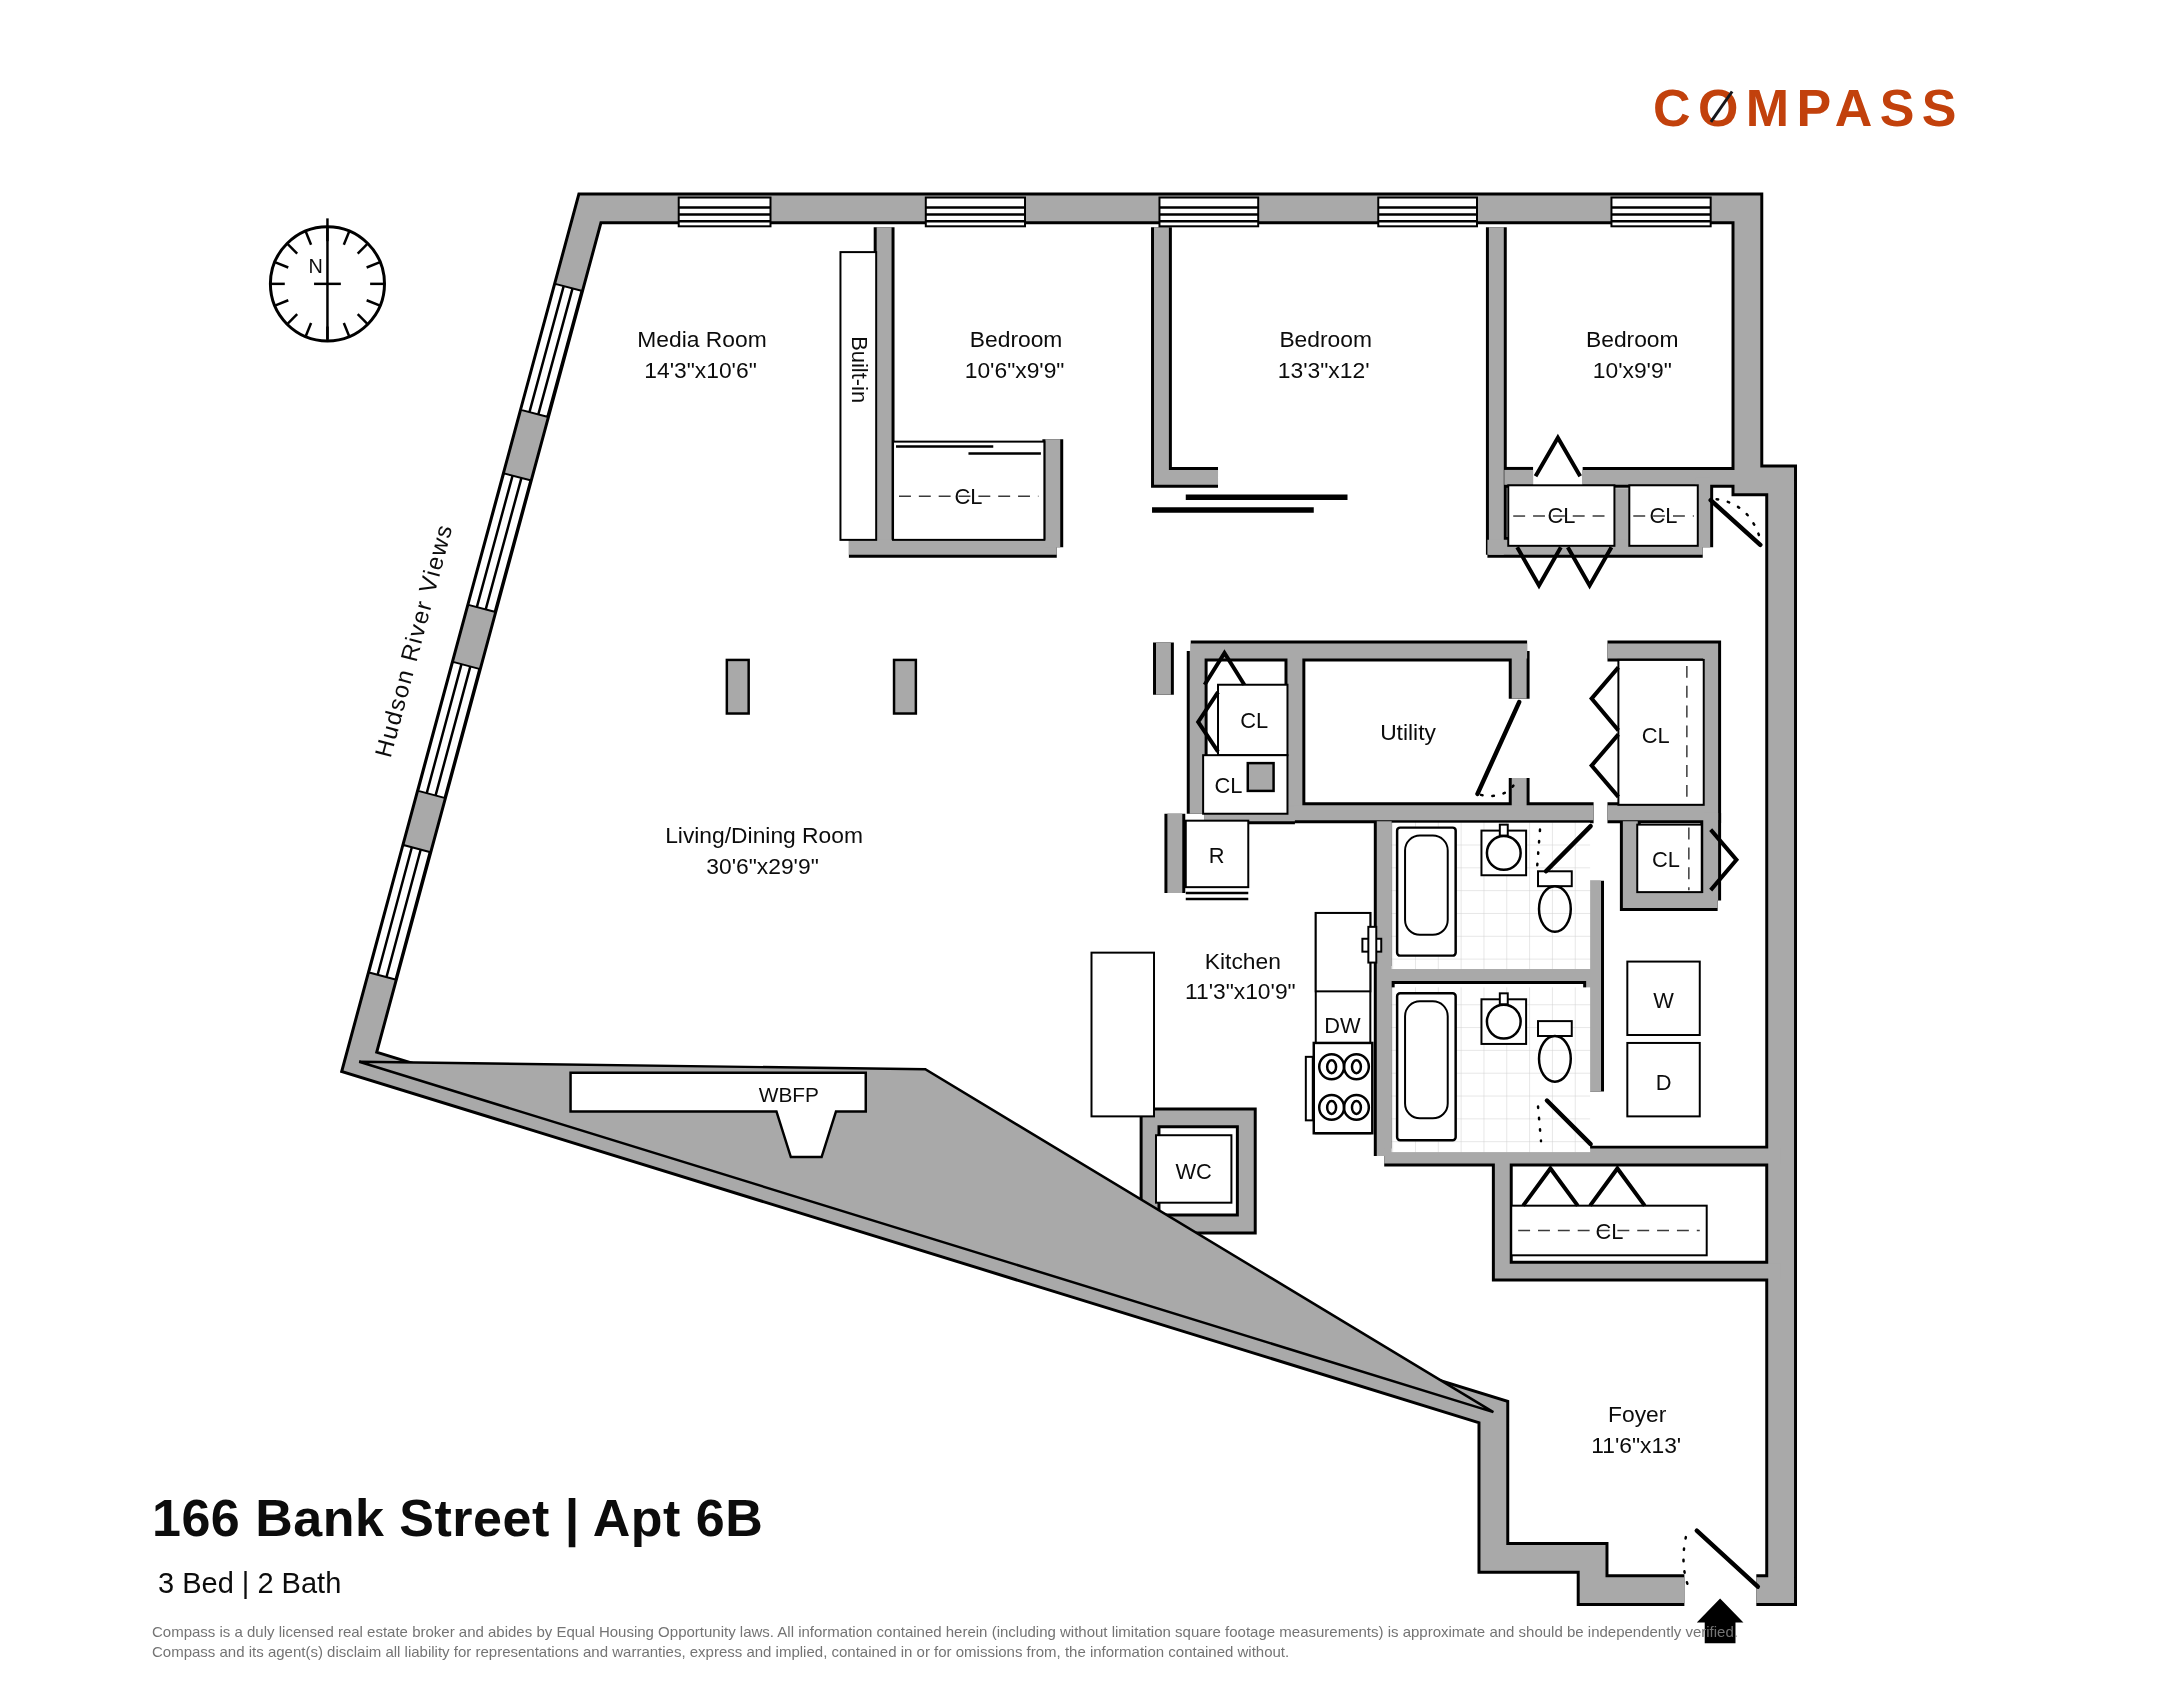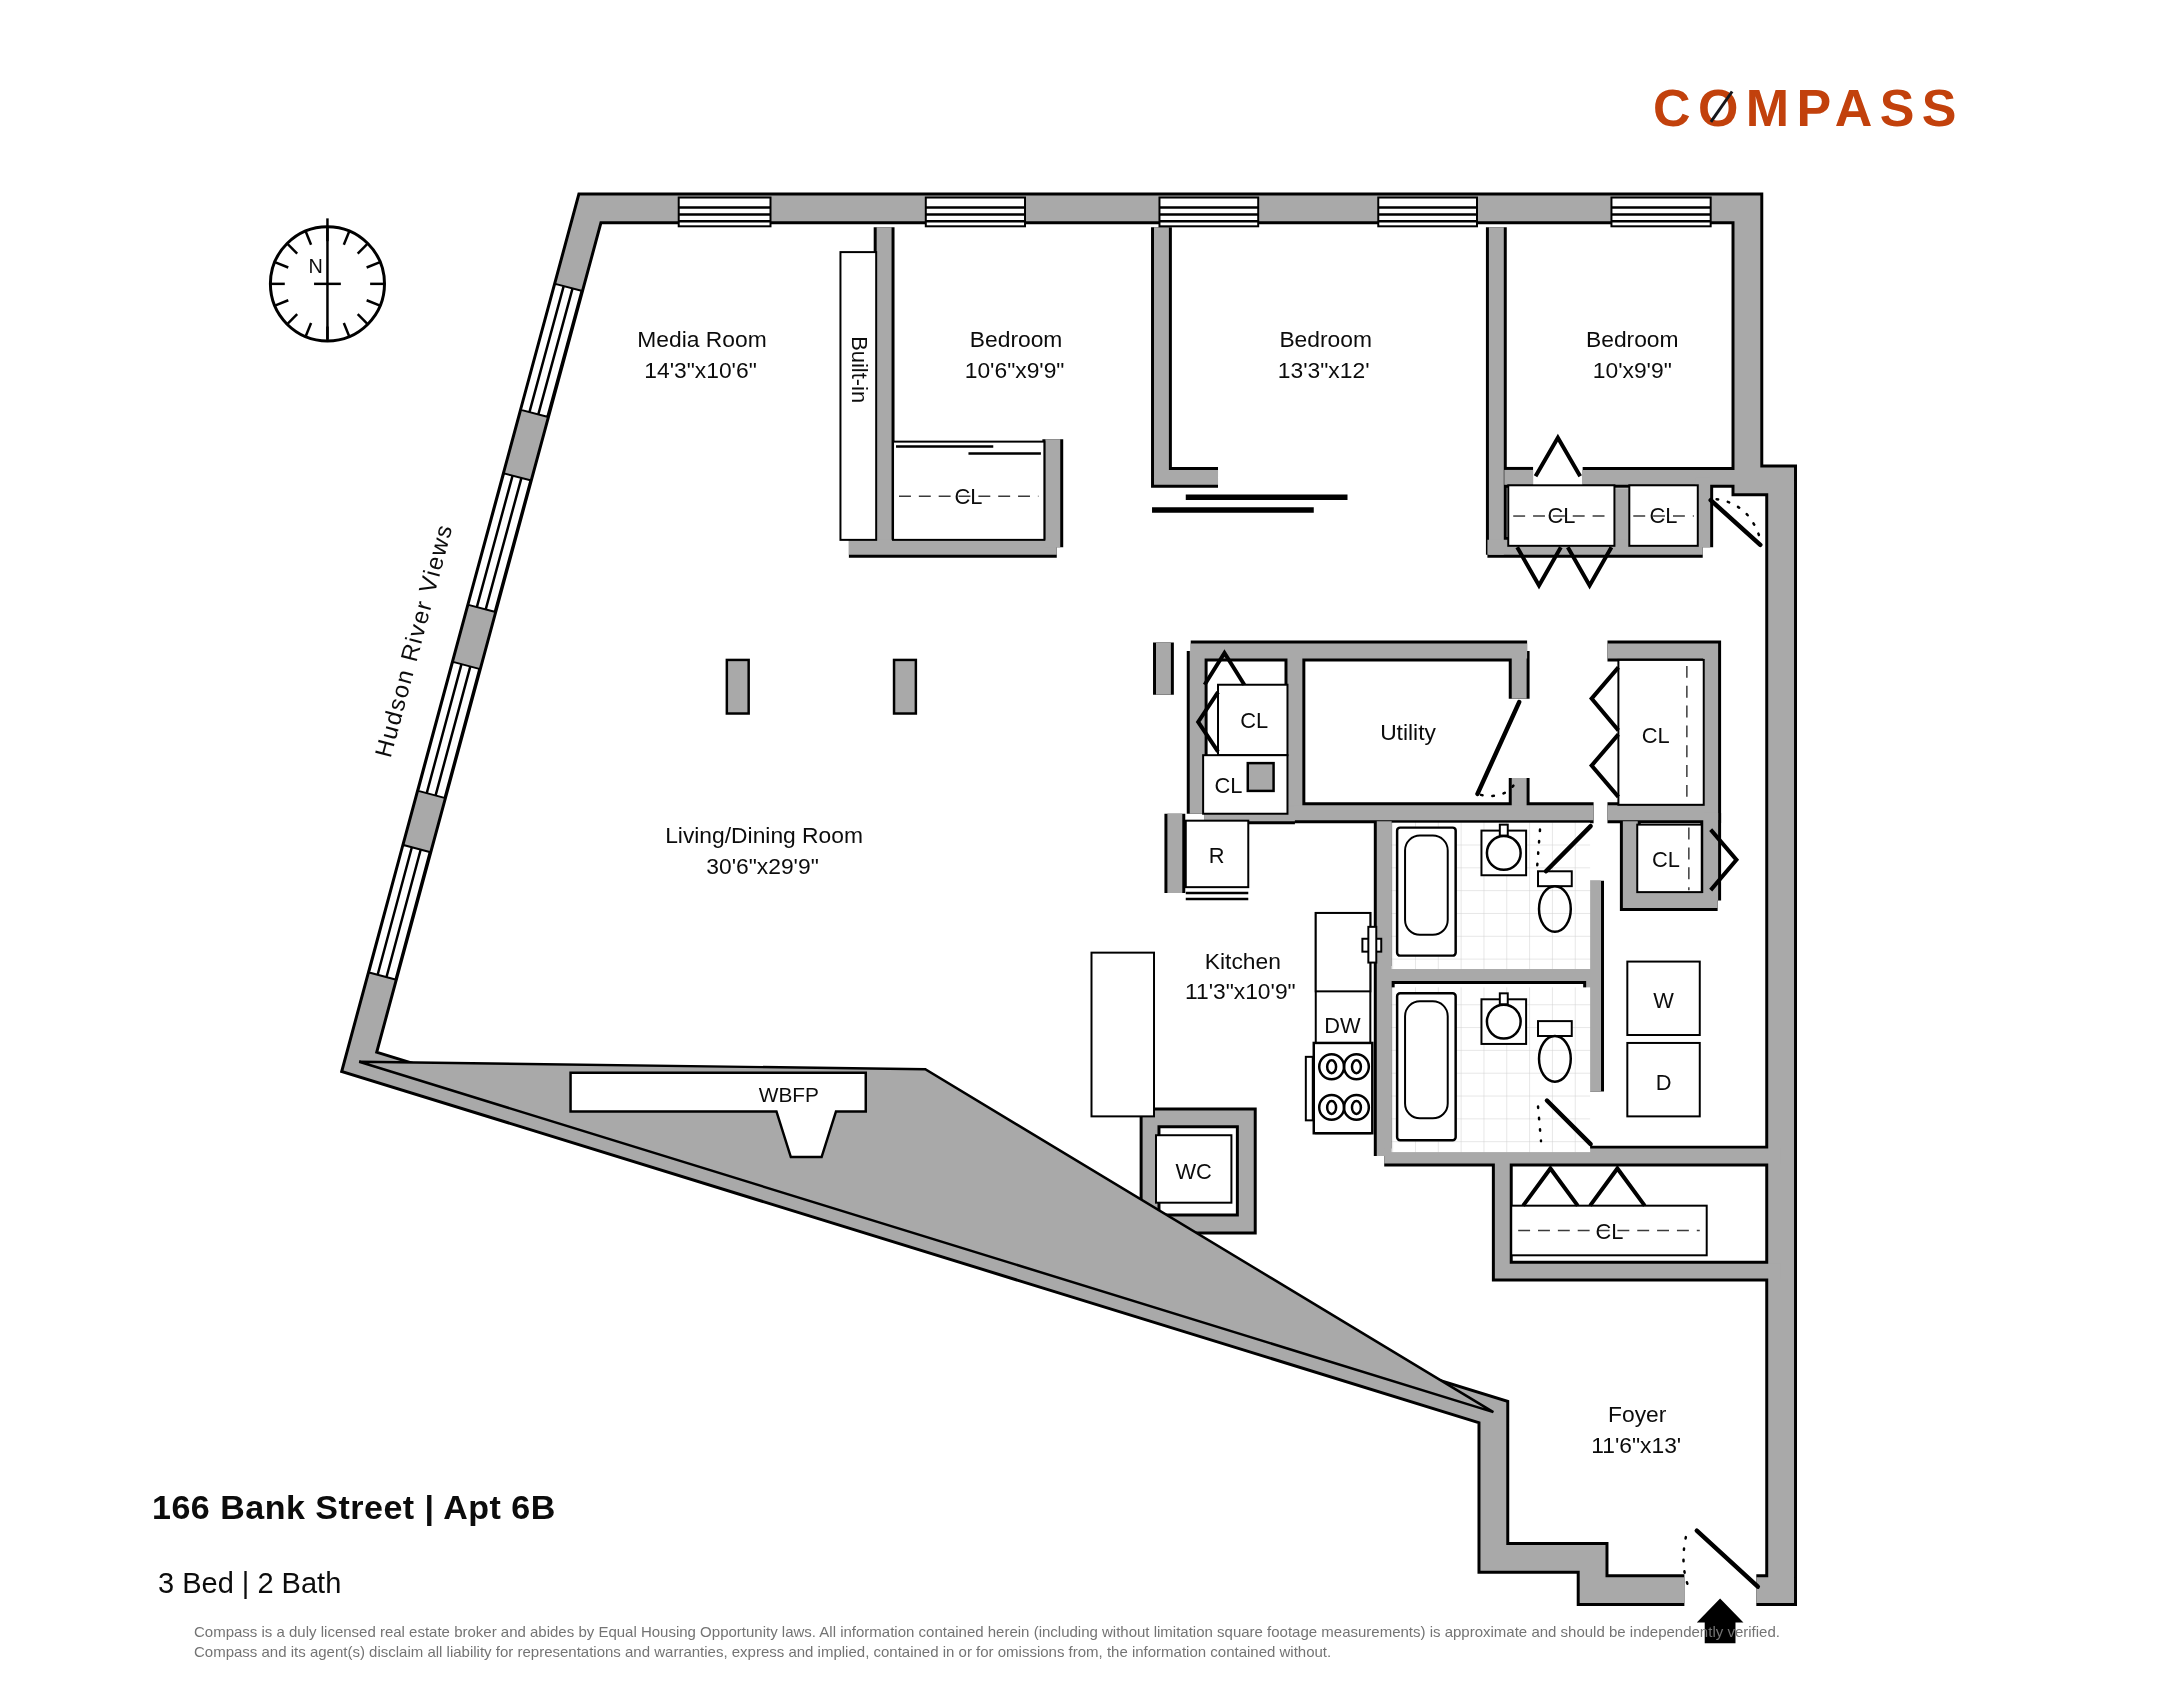--- a/index.html
+++ b/index.html
@@ -23,23 +23,23 @@
   text{font-family:"Liberation Sans",sans-serif;fill:#0c0c0c;}
   .rm{font-size:46px;text-anchor:middle;}
   .sm{font-size:44px;text-anchor:middle;}
   .views{font-size:48px;letter-spacing:3px;text-anchor:middle;}
   .north{font-size:40px;text-anchor:middle;}
   .wbfp{font-size:42px;text-anchor:middle;}
   .overlay{position:absolute;color:#0c0c0c;}
   #logo{left:1653px;top:78px;font-size:52px;font-weight:600;letter-spacing:7.4px;color:#c2410c;}
   .logo-o{position:relative;display:inline-block;}
   .logo-o::after{content:"";position:absolute;left:46%;top:16%;width:2.5px;height:62%;background:#17171c;transform:rotate(35deg);}
-  #addr{left:152px;top:1488px;font-size:34px;font-weight:bold;letter-spacing:0.5px;}
+  #addr{left:152px;top:1488px;font-size:52px;font-weight:bold;letter-spacing:0.5px;}
   #specs{left:158px;top:1567px;font-size:29px;}
-  #disc{left:152px;top:1622px;width:1925px;font-size:15px;line-height:20px;color:#747474;margin-left:42px;}
+  #disc{left:152px;top:1622px;width:1925px;font-size:15px;line-height:20px;color:#747474;}
 </style>
 </head>
 <body>
 
 <svg width="2183" height="1687" viewBox="0 0 4400 3400">
   <defs>
     <pattern id="tiles" width="46" height="46" patternUnits="userSpaceOnUse">
       <rect width="46" height="46" fill="#fff"></rect>
       <path d="M46 0H0V46" fill="none" stroke="#cfcfcf" stroke-width="2"></path>
     </pattern>

